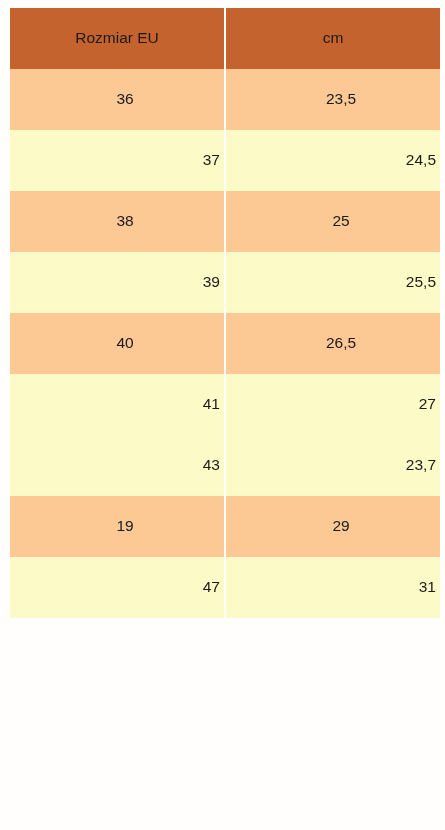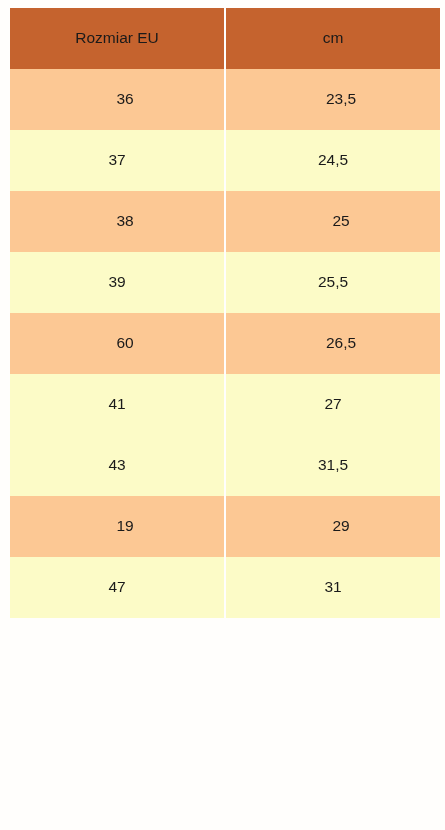--- a/index.html
+++ b/index.html
@@ -58,20 +58,21 @@
   table#size-chart thead th {
     background: #c5632e;
   }
 
   table#size-chart tbody tr.row-odd td {
     background: #fcc894;
     padding-left: 20px;
   }
   table#size-chart tbody tr.row-even td {
     background: #fcfbc7;
+    text-align: right;
   }
 </style>
 </head>
 <body>
 
 <div id="size-chart-wrap">
   <table id="size-chart">
     <colgroup>
       <col class="col-eu">
       <col class="col-cm">
@@ -93,30 +94,30 @@
         </tr>
         <tr class="row-odd">
           <td>38</td>
           <td>25</td>
         </tr>
         <tr class="row-even">
           <td>39</td>
           <td>25,5</td>
         </tr>
         <tr class="row-odd">
-          <td>60</td>
+          <td>40</td>
           <td>26,5</td>
         </tr>
         <tr class="row-even">
           <td>41</td>
           <td>27</td>
         </tr>
         <tr class="row-even">
           <td>43</td>
-          <td>31,5</td>
+          <td>23,7</td>
         </tr>
         <tr class="row-odd">
           <td>19</td>
           <td>29</td>
         </tr>
         <tr class="row-even">
           <td>47</td>
           <td>31</td>
         </tr>
       </tbody>

